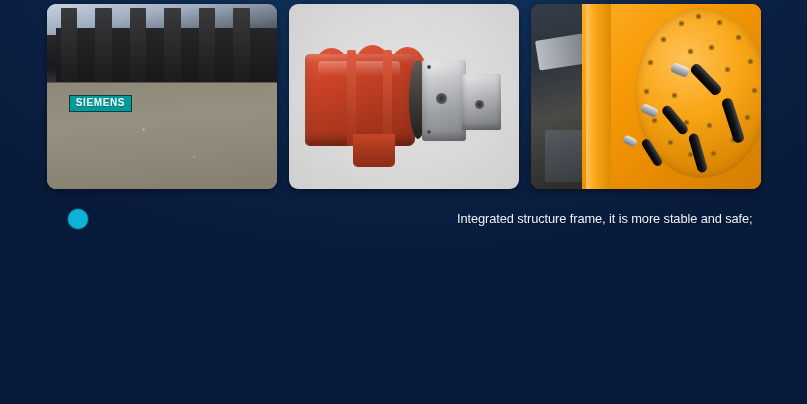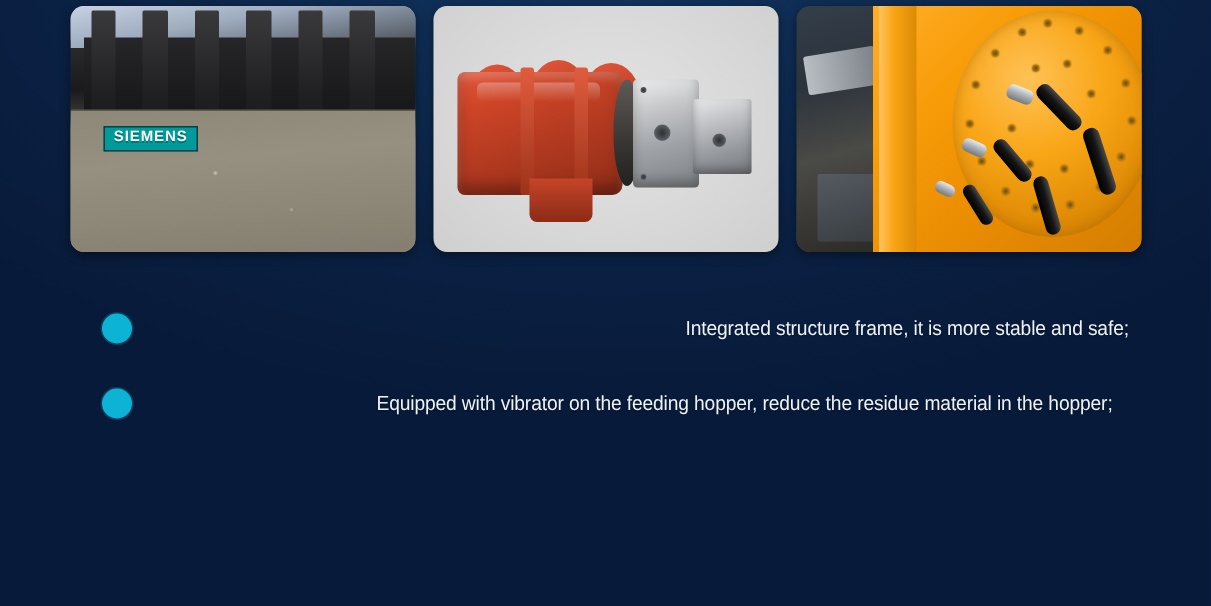--- a/index.html
+++ b/index.html
@@ -35,21 +35,21 @@
     top: 4px;
     width: 714px;
     height: 145px;
     display: flex;
     gap: 12px;
   }
 
   .photo {
     position: relative;
     width: 230px;
-    height: 164px;
+    height: 185px;
     border-radius: 9px;
     overflow: hidden;
     box-shadow: 0 2px 7px rgba(0,0,0,0.45);
     flex: 0 0 230px;
   }
 
   
   .photo-siemens {
     background: linear-gradient(180deg, #9aa7bb 0%, #7e8b9e 9%, #5f6672 13%, #2a2a2c 16%, #1a1a1c 34%, #3a3a3a 45%, #8e8877 50%, #9c957f 100%);
   }
@@ -344,19 +344,15 @@
   </div>
 
   <div class="features">
 
     <div class="feature-row">
       <span class="bullet"></span>
       <span class="feature-text">Integrated structure frame, it is more stable and safe;</span>
     </div>
 
 
-    <div class="feature-row">
-      <span class="bullet"></span>
-      <span class="feature-text">Equipped with vibrator on the feeding hopper, reduce the residue material in the hopper;</span>
-    </div>
 
   </div>
 </div>
 
 </body></html>

